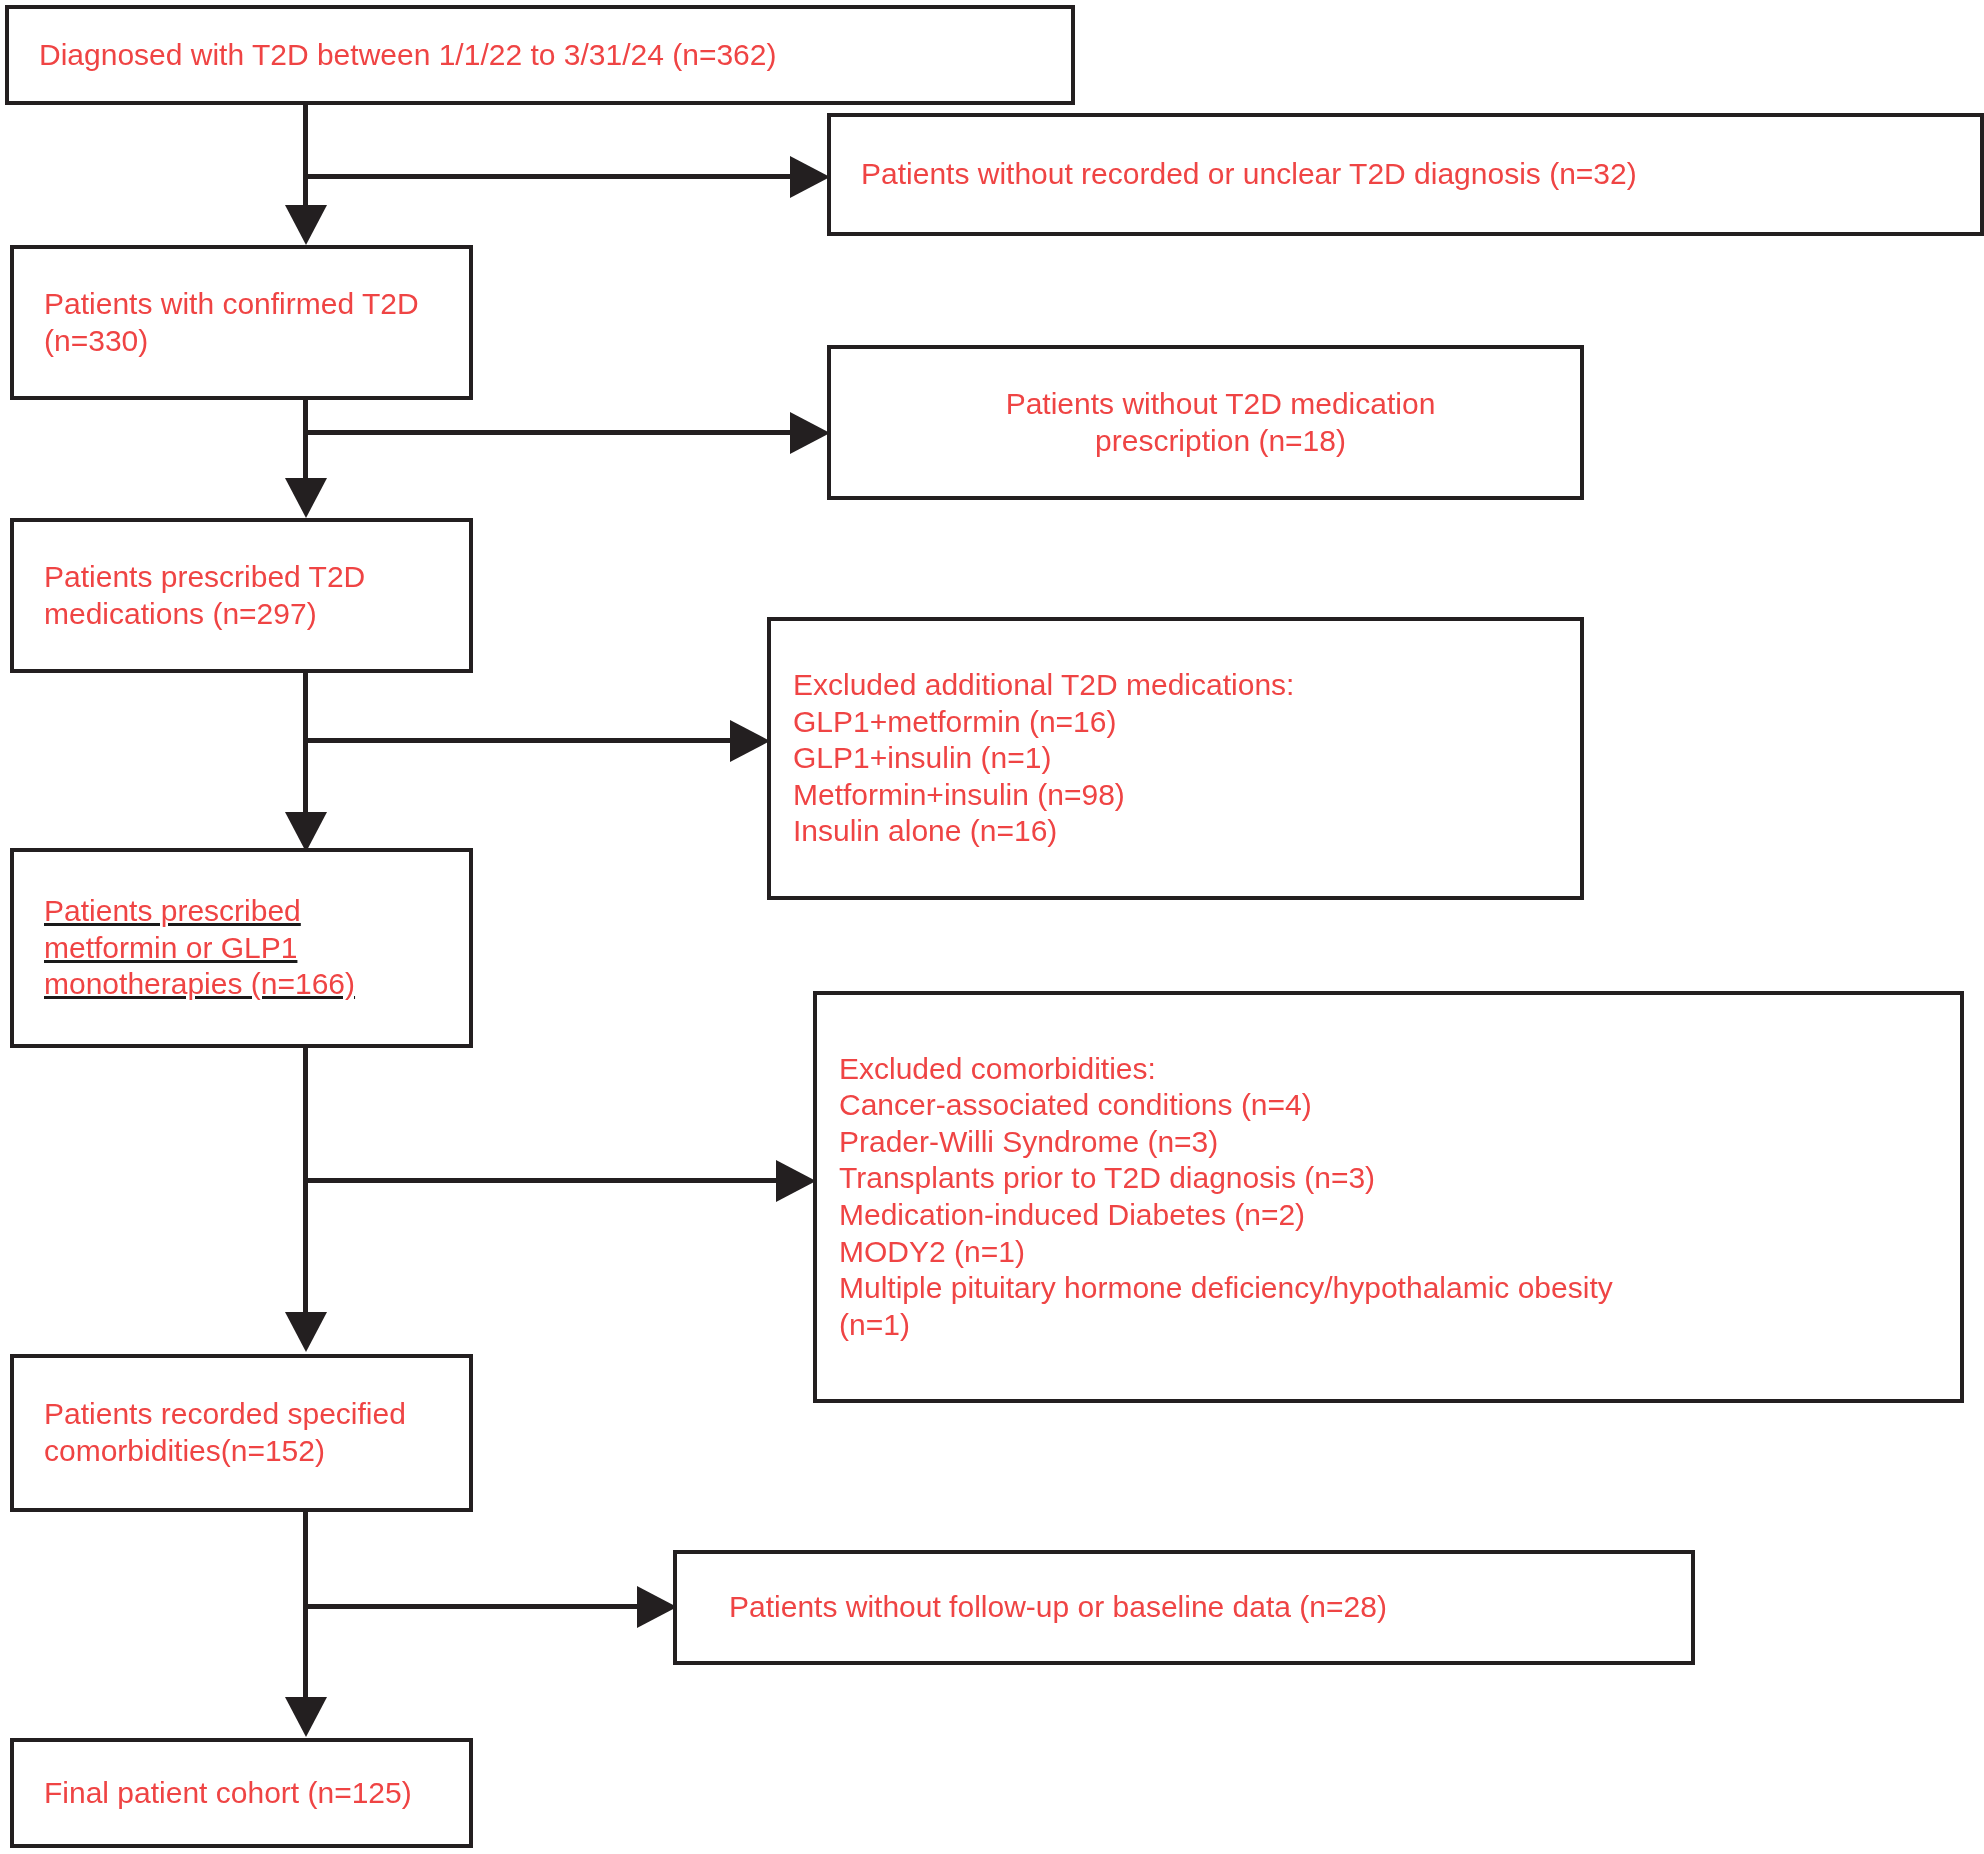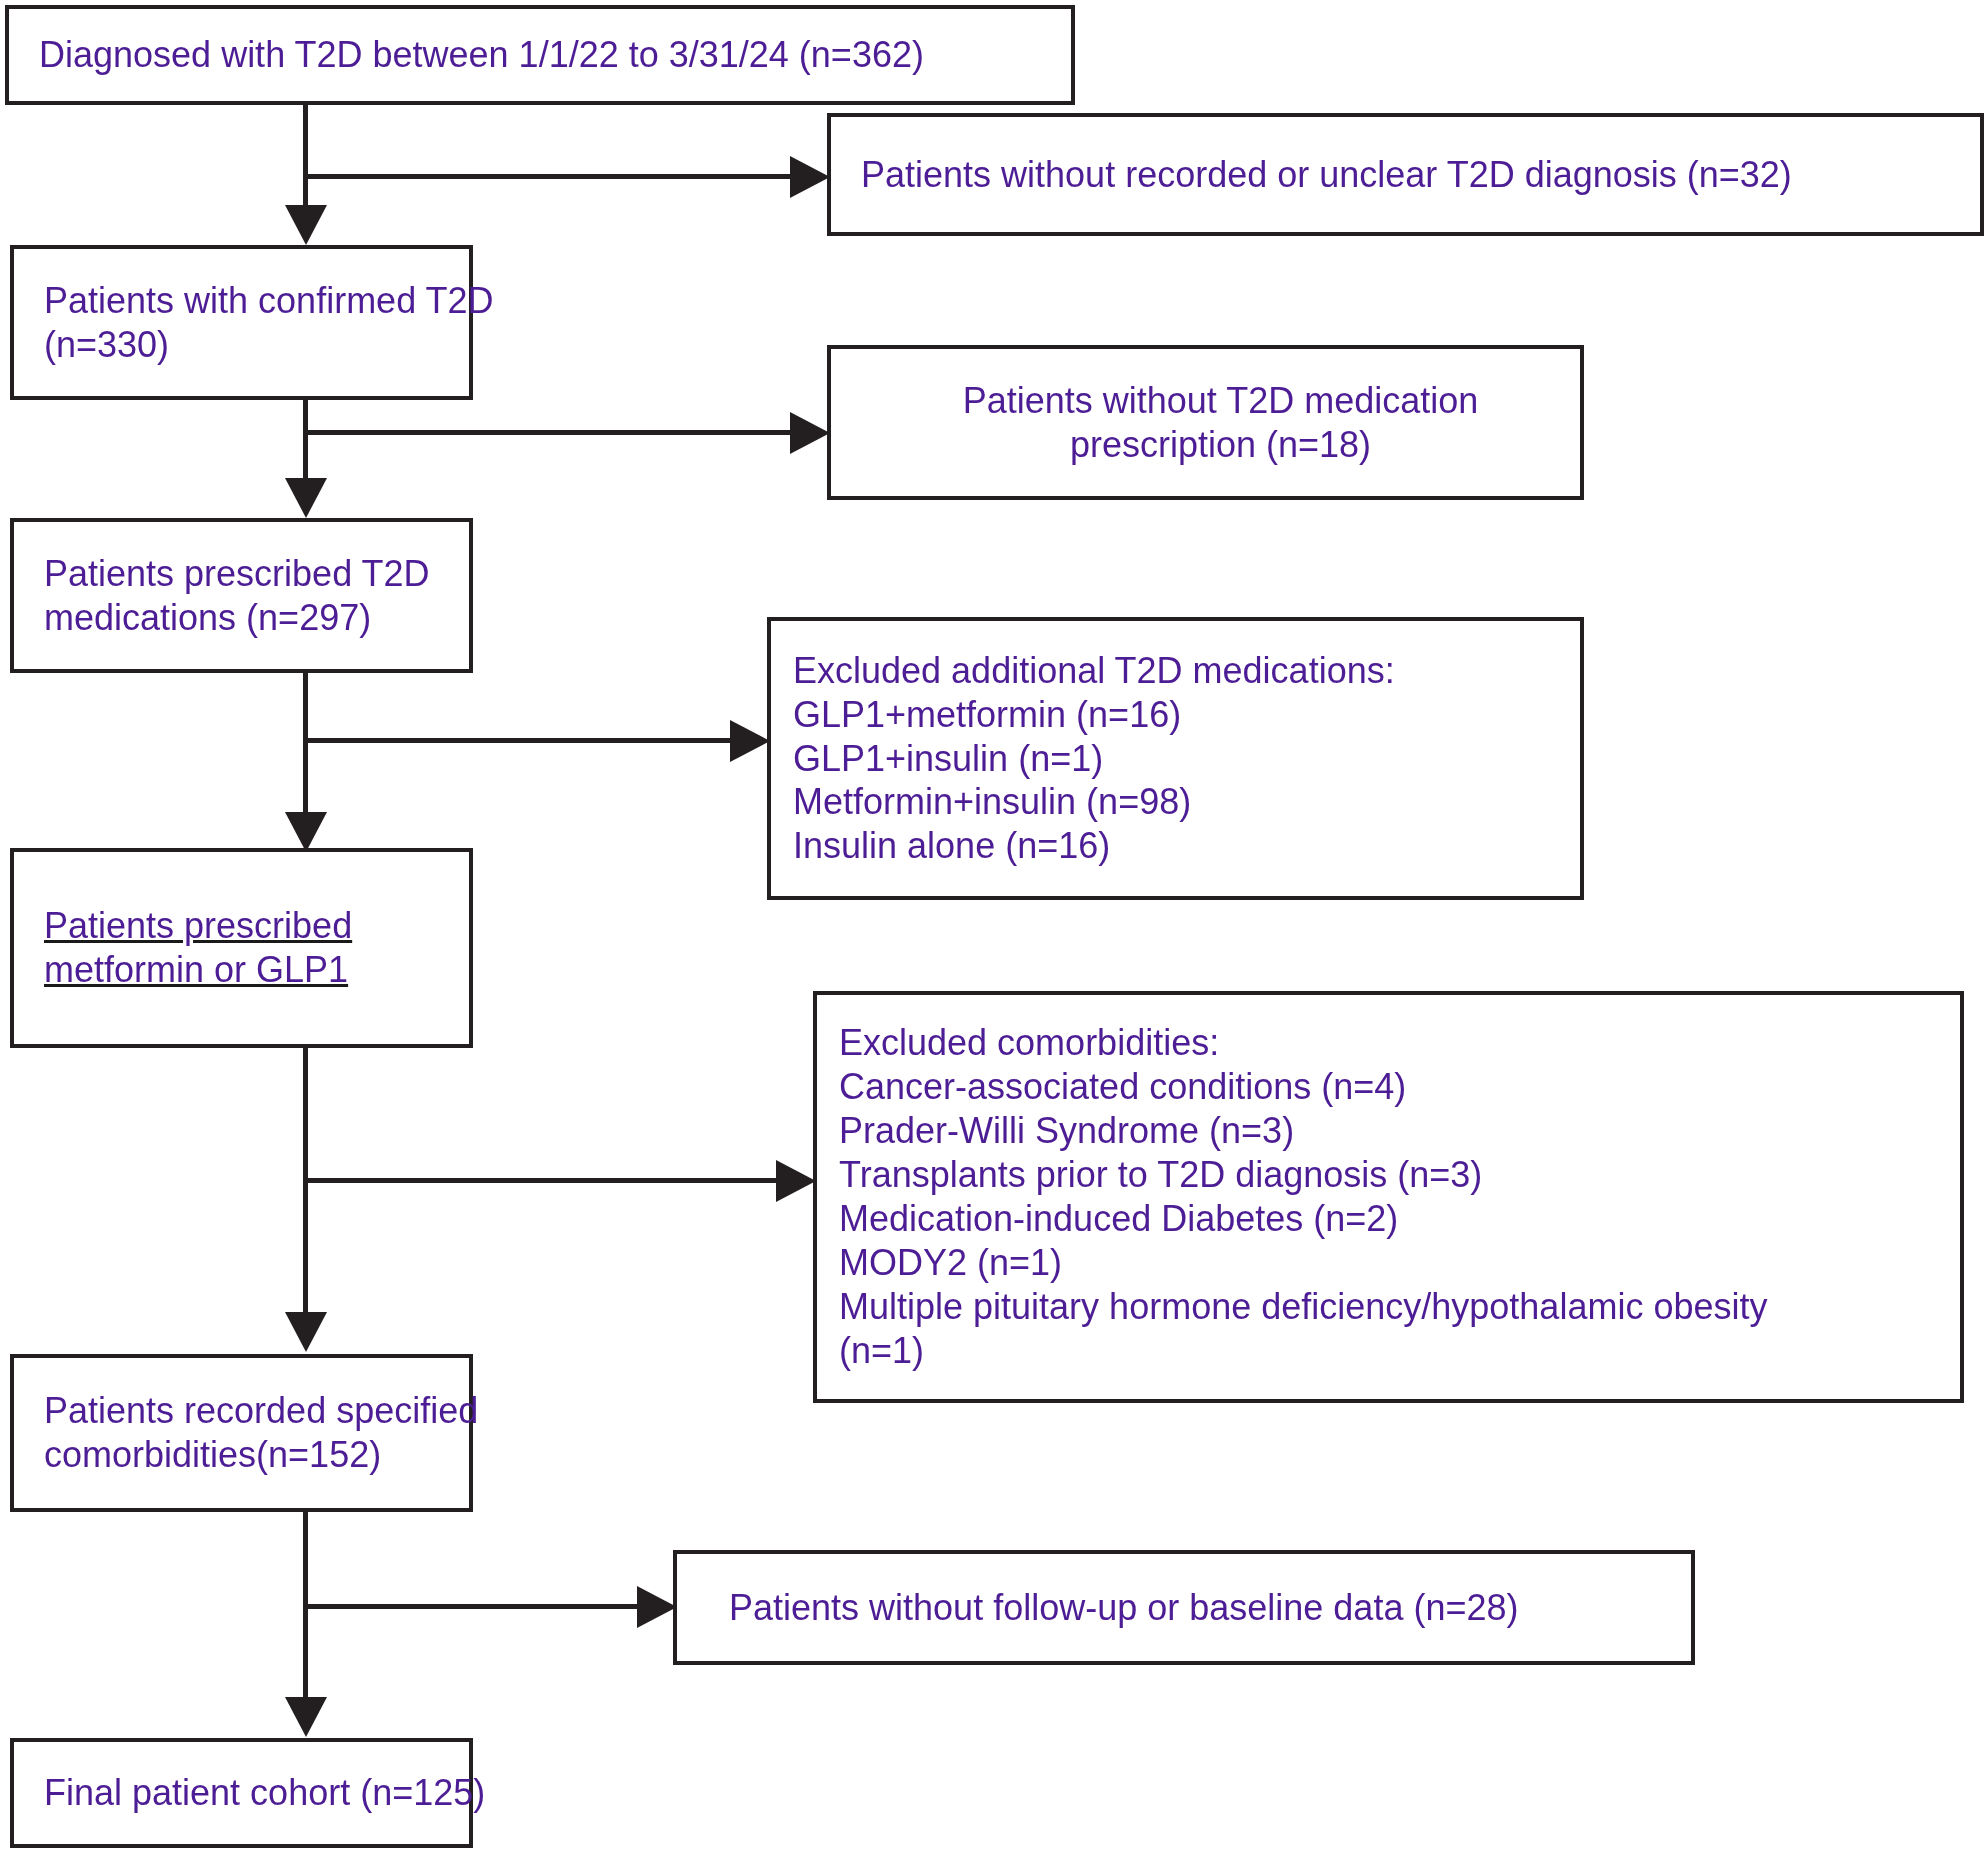--- a/index.html
+++ b/index.html
@@ -21,24 +21,24 @@
     position: absolute;
     box-sizing: border-box;
     border: 4px solid #231f20;
     background: #ffffff;
     display: flex;
     flex-direction: column;
     justify-content: center;
   }
   .node .line {
     display: block;
-    font-size: 36px;
+    font-size: 30px;
     line-height: 1.22;
     white-space: pre;
-    color: #4c1d95;
+    color: #ef4444;
   }
   .node.pad-left .line { padding-left: 30px; }
   .node.pad-left2 .line { padding-left: 22px; }
 
   
   .vline {
     position: absolute;
     width: 5px;
     background: #231f20;
   }
@@ -114,20 +114,21 @@
     <span class="line">Excluded additional T2D medications:</span>
     <span class="line">GLP1+metformin (n=16)</span>
     <span class="line">GLP1+insulin (n=1)</span>
     <span class="line">Metformin+insulin (n=98)</span>
     <span class="line">Insulin alone (n=16)</span>
   </div>
 
   <div class="node pad-left" style="left:10px; top:848px; width:463px; height:200px;text-decoration:underline;">
     <span class="line">Patients prescribed</span>
     <span class="line">metformin or GLP1</span>
+    <span class="line">monotherapies (n=166)</span>
   </div>
 
   <div class="vline" style="left:303px; top:1048px; height:272px;"></div>
   <div class="arrow-down" style="left:285px; top:1312px;"></div>
 
   <div class="hline" style="left:305px; top:1178px; width:480px;"></div>
   <div class="arrow-right" style="left:776px; top:1160px;"></div>
 
   <div class="node pad-left2" style="left:813px; top:991px; width:1151px; height:412px;">
     <span class="line">Excluded comorbidities:</span>

